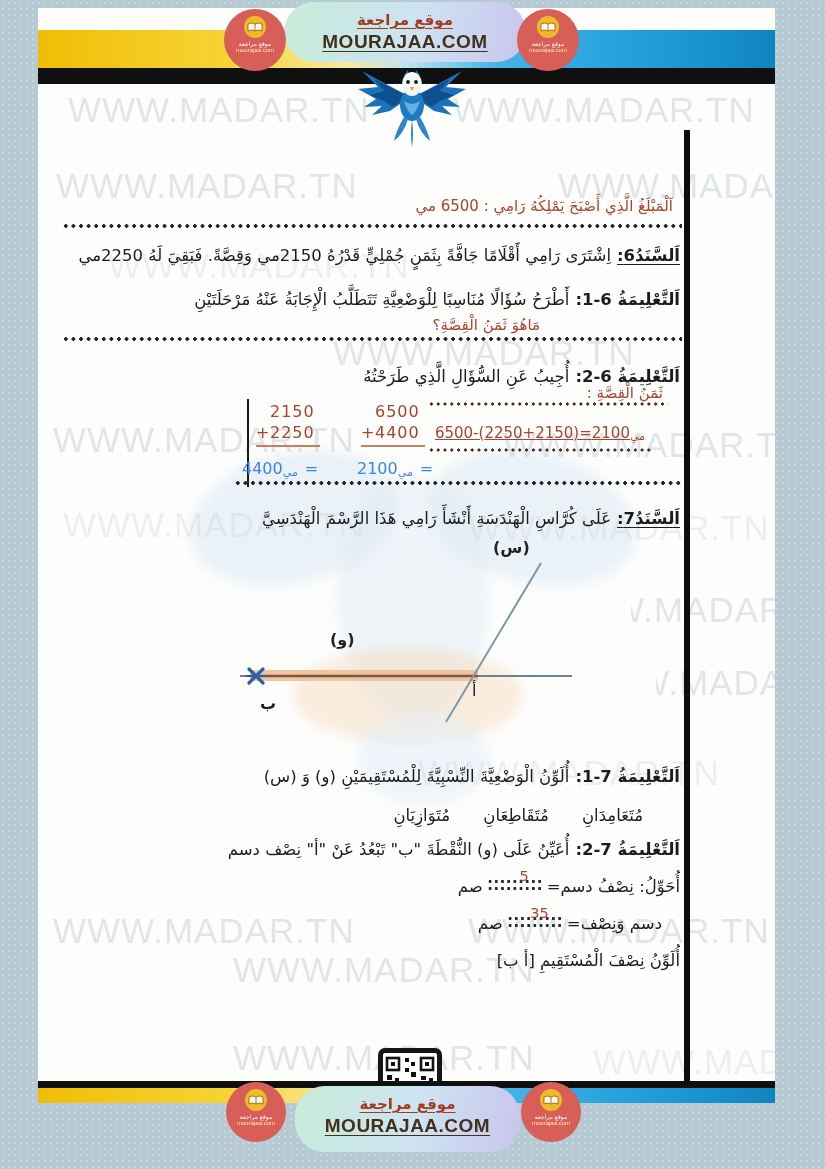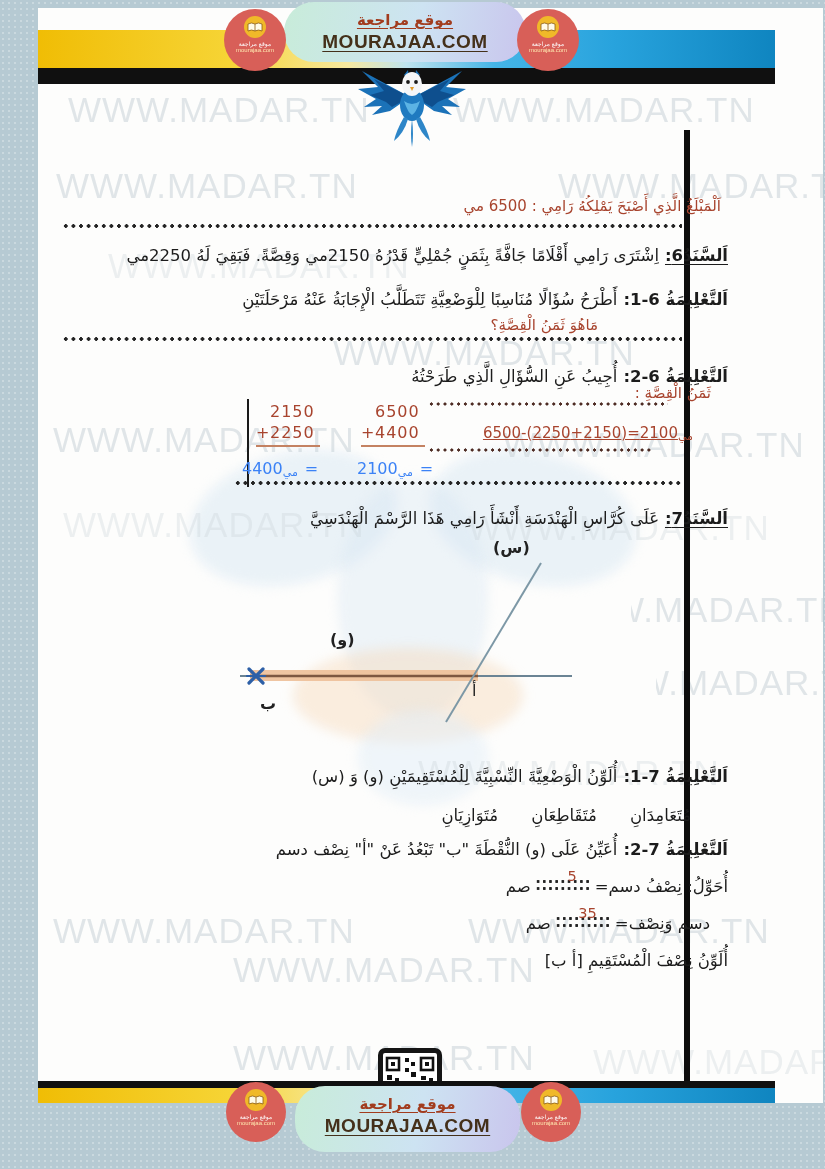--- a/index.html
+++ b/index.html
@@ -1,21 +1,21 @@
 <!DOCTYPE html>
 <html lang="ar"><head>
 <meta charset="utf-8">
 <style>
   html,body{margin:0;padding:0;}
   .canvas{position:relative;width:825px;height:1169px;overflow:hidden;
     background-color:#b6cad3;
     background-image:radial-gradient(rgba(255,255,255,.28) 1px, transparent 1.3px);
     background-size:6px 6px;
     font-family:"DejaVu Sans",sans-serif;}
-  .page{position:absolute;left:38px;top:8px;width:737px;height:1095px;background:#fdfdfc;overflow:hidden;z-index:1;padding-left:48px;}
+  .page{position:absolute;left:38px;top:8px;width:737px;height:1095px;background:#fdfdfc;overflow:hidden;z-index:1;}
   
   .band-grad{position:absolute;left:0;width:737px;height:38px;z-index:2;
     background:linear-gradient(90deg,#f0bd05 0%,#f6d435 26%,#f7e9a0 42%,#bfe3ee 50%,#45b5e7 62%,#28a3dd 78%,#0f85c0 100%);}
   .band-black{position:absolute;left:0;width:737px;background:#101010;z-index:2;}
   .grad-top{top:22px;} .black-top{top:60px;height:16px;}
   .black-bottom{top:1073px;height:7px;z-index:4;}
   .grad-bottom{top:1080px;height:15px;z-index:4;}
   .vrule{position:absolute;left:646px;top:122px;width:6px;height:951px;background:#0d0d0d;z-index:3;}
   
   .wm{position:absolute;z-index:1;color:#c9d3d8;opacity:.55;font-family:"Liberation Sans",sans-serif;
@@ -110,21 +110,21 @@
     <div class="line red hand" style="top:188px;right:102px;">اَلْمَبْلَغُ الَّذِي أَصْبَحَ يَمْلِكُهُ رَامِي : 6500 مي</div>
     <div class="dotline" style="top:214px;left:24px;width:620px;"></div>
 
     <div class="line" style="top:236px;right:95px;">
       <span class="lbl u">اَلسَّنَدُ6:</span><span>اِشْتَرَى رَامِي أَقْلَامًا جَافَّةً بِثَمَنٍ جُمْلِيٍّ قَدْرُهُ 2150مي وَقِصَّةً. فَبَقِيَ لَهُ 2250مي</span>
     </div>
 
     <div class="line" style="top:280px;right:95px;">
       <span class="lbl">اَلتَّعْلِيمَةُ 6-1:</span><span>أَطْرَحُ سُؤَالًا مُنَاسِبًا لِلْوَضْعِيَّةِ تَتَطَلَّبُ الْإِجَابَةُ عَنْهُ مَرْحَلَتَيْنِ</span>
     </div>
-    <div class="line red hand" style="top:307px;right:225px;">مَاهُوَ ثَمَنُ الْقِصَّةِ؟</div>
+    <div class="line red hand" style="top:307px;right:235px;">مَاهُوَ ثَمَنُ الْقِصَّةِ؟</div>
     <div class="dotline" style="top:327px;left:24px;width:620px;"></div>
 
     <div class="line" style="top:357px;right:95px;">
       <span class="lbl">اَلتَّعْلِيمَةُ 6-2:</span><span>أُجِيبُ عَنِ السُّؤَالِ الَّذِي طَرَحْتُهُ</span>
     </div>
     <div class="line red hand" style="top:375px;right:112px;">ثَمَنُ الْقِصَّةِ :</div>
     <div class="dotline rd" style="top:392px;left:390px;width:240px;"></div>
 
     <div style="position:absolute;z-index:3;left:209px;top:391px;width:2px;height:88px;background:#1a1a1a;"></div>
     <div class="colstack" style="left:218px;top:393px;">

